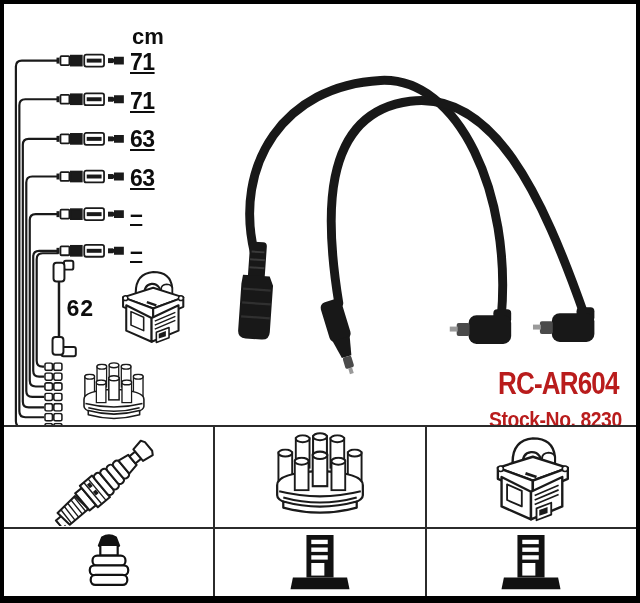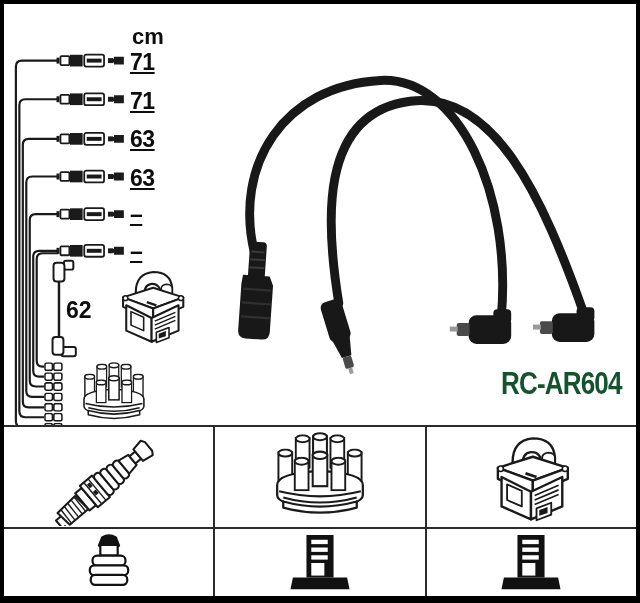--- a/index.html
+++ b/index.html
@@ -4,22 +4,22 @@
 <style>
   html,body{margin:0;padding:0;background:#fff;}
   .frame{position:relative;width:640px;height:603px;background:#000;font-family:"Liberation Sans",sans-serif;}
   .inner{position:absolute;left:4px;top:4px;width:632px;height:592px;background:#fff;overflow:hidden;}
   .diagram{position:absolute;left:0;top:16px;width:632px;height:370px;}
   .diagram svg.scene{position:absolute;left:0;top:0;}
   .lbl{position:absolute;font-weight:bold;color:#0d0d0d;line-height:1;white-space:nowrap;}
   .unit{left:128px;top:6px;font-size:22px;}
   .mval{left:126px;font-size:23px;letter-spacing:-0.5px;text-decoration:underline;}
   .v0{top:31px}.v1{top:70px}.v2{top:108px}.v3{top:147px}.v4{top:183px}.v5{top:220px}
-  .coilwire{left:62px;top:279px;font-size:23px;}
-  .pn{position:absolute;right:14px;top:346px;text-align:center;color:#14532d;}
+  .coilwire{left:62px;top:279px;font-size:23px;font-family:Liberation Mono, monospace;}
+  .pn{position:absolute;right:14px;top:346px;text-align:center;color:#b91c1c;}
   .pn .num{font-size:31px;font-weight:bold;display:inline-block;transform:scaleX(.84);transform-origin:100% 50%;letter-spacing:-1px;}
   .pn .stock{margin-top:5px;font-size:22px;font-weight:bold;display:inline-block;transform:scaleX(.88);transform-origin:100% 50%;letter-spacing:-0.5px;}
   .grid{position:absolute;left:0;top:421px;width:632px;height:171px;background:#2b2b2b;border-top:2px solid #2b2b2b;
         display:grid;grid-template-columns:1fr 1fr 1fr;grid-template-rows:100px 1fr;gap:2px;box-sizing:border-box;}
   .cell{background:#fff;display:flex;align-items:center;justify-content:center;overflow:hidden;}
   .hidden-defs{position:absolute;width:0;height:0;overflow:hidden;}
 </style>
 </head>
 <body>
 
@@ -224,20 +224,21 @@
       <div class="lbl mval v0">71</div>
       <div class="lbl mval v1">71</div>
       <div class="lbl mval v2">63</div>
       <div class="lbl mval v3">63</div>
       <div class="lbl mval v4">–</div>
       <div class="lbl mval v5">–</div>
       <div class="lbl coilwire">62</div>
 
       <div class="pn">
         <div><span class="num">RC-AR604</span></div>
+        <div><span class="stock">Stock-No. 8230</span></div>
       </div>
     </div>
 
     <div class="grid">
       <div class="cell">
         <svg width="122" height="98" viewBox="0 0 122 98">
           <use href="#plug" x="-9" y="23" width="140" height="56" transform="rotate(-40 61 49)"></use>
         </svg>
       </div>
       <div class="cell">

